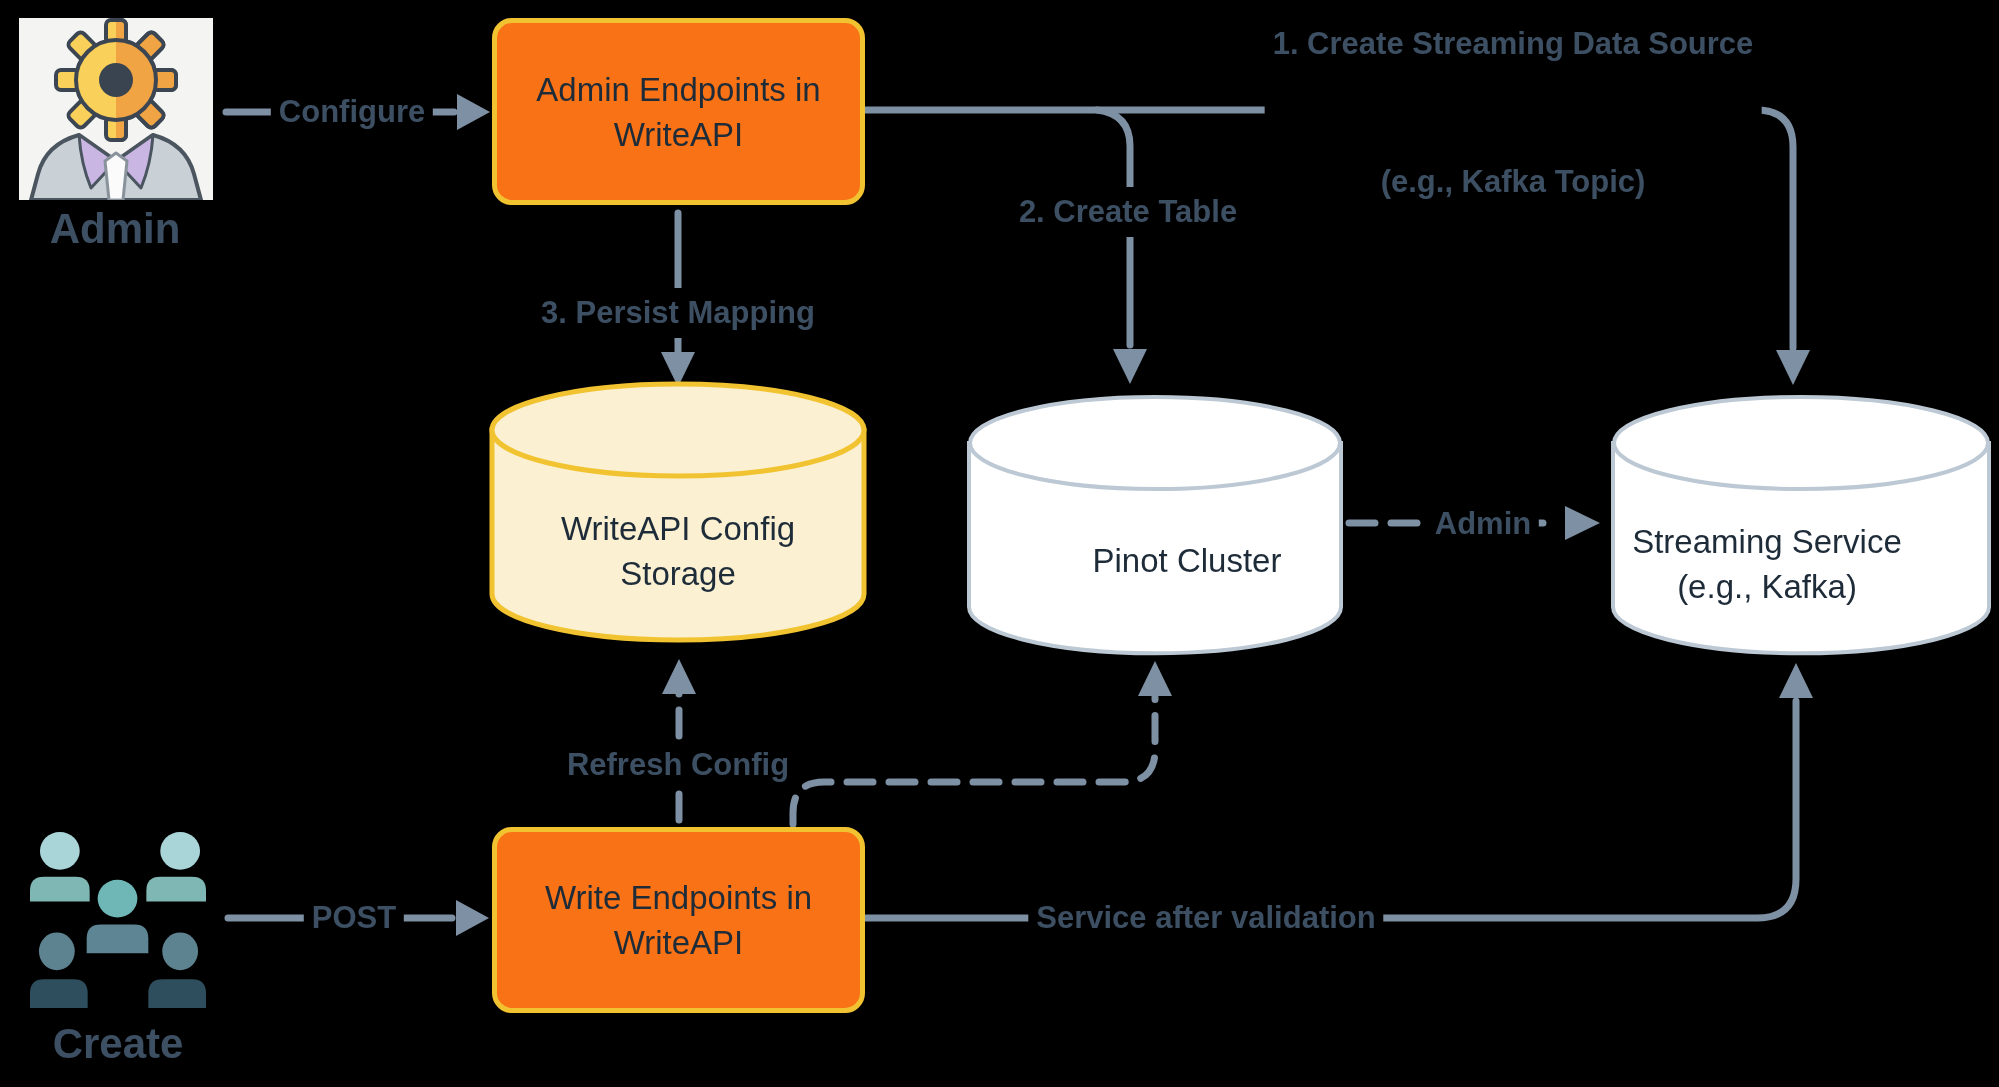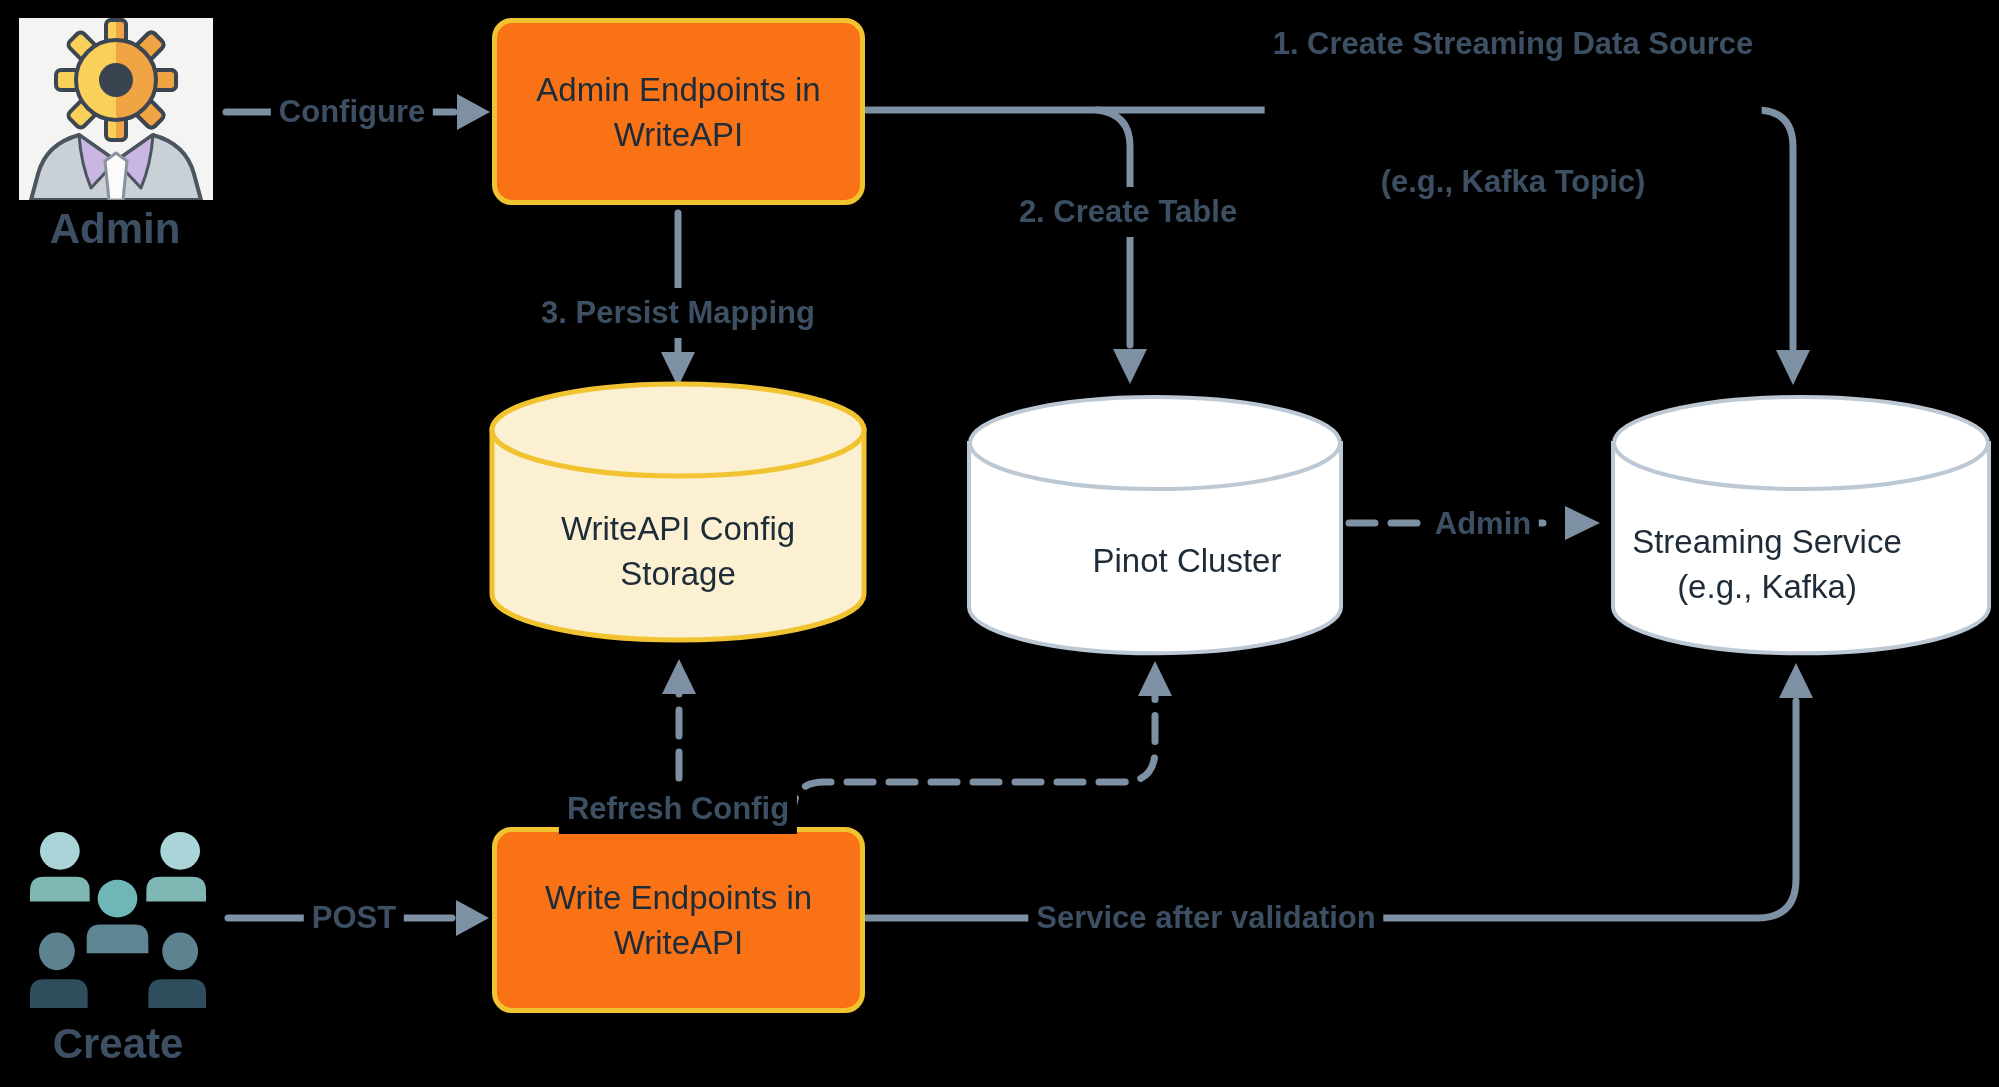--- a/index.html
+++ b/index.html
@@ -173,18 +173,18 @@
     <div>1. Create Streaming Data Source</div>
     <div>(e.g., Kafka Topic)</div>
   </div>
 
   <div class="edge-label" style="left:1128px;top:212px;">2. Create Table</div>
 
   <div class="edge-label" style="left:678px;top:313px;">3. Persist Mapping</div>
 
   <div class="edge-label" style="left:1483px;top:524px;">Admin</div>
 
-  <div class="edge-label" style="left:678px;top:765px;margin-top:44px;">Refresh Config</div>
+  <div class="edge-label" style="left:678px;top:765px;">Refresh Config</div>
 
 
   <div class="edge-label" style="left:1206px;top:918px;">Service after validation</div>
 
 </div>
 
 </body></html>

